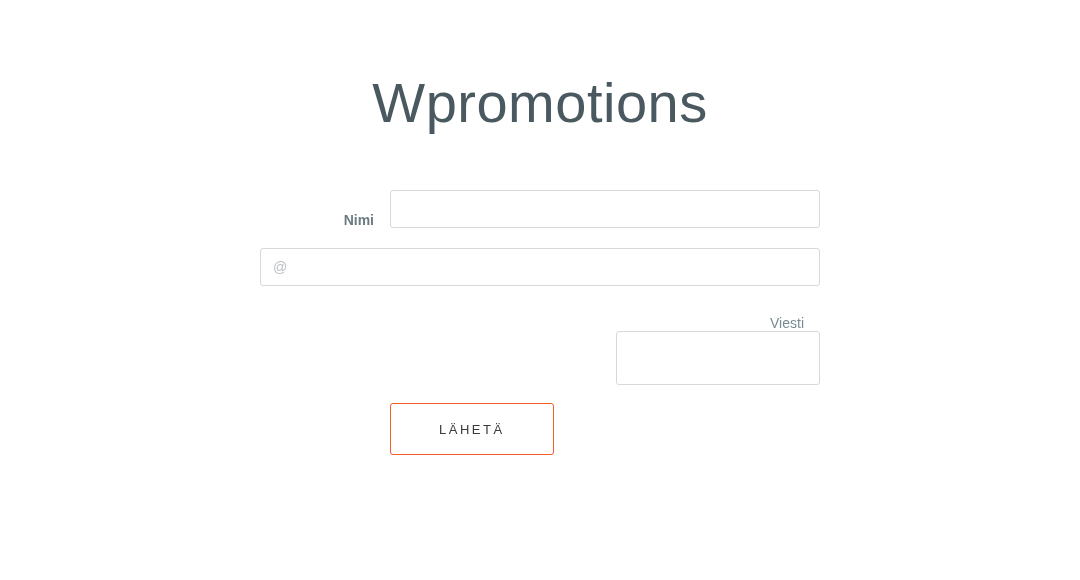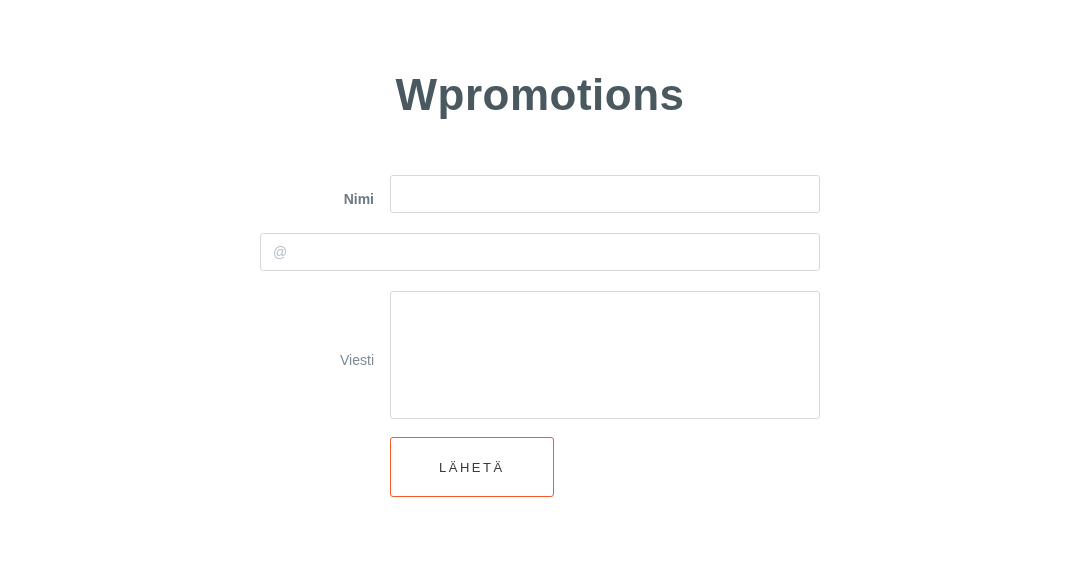--- a/index.html
+++ b/index.html
@@ -11,36 +11,37 @@
       width: 1080px;
       height: 580px;
       background: #ffffff;
       font-family: 'Helvetica Neue', Arial, sans-serif;
       display: flex;
       flex-direction: column;
       align-items: center;
       padding-top: 70px;
     }
     .page-title {
-      font-size: 44px;
-      font-weight: 700;
+      font-size: 56px;
+      font-weight: 400;
       color: #4a5860;
       letter-spacing: 0.5px;
       margin-bottom: 55px;
     }
     .form {
       width: 560px;
     }
     .form-row {
       display: flex;
-      align-items: center;
+      align-items: flex-end;
       margin-bottom: 20px;
     }
     .form-row.textarea-row {
       margin-bottom: 18px;
+      flex-direction: column;
     }
     .form-label {
       width: 130px;
       text-align: right;
       padding-right: 16px;
       padding-top: 9px;
       font-size: 14px;
       color: #7a8a94;
     }
     .form-label.required {
@@ -70,21 +71,21 @@
       color: #333;
       background: #fff;
       resize: none;
       font-family: inherit;
     }
     .button-row {
       display: flex;
       padding-left: 130px;
     }
     .submit-button {
-      height: 60px;
+      height: 52px;
       padding: 0 48px;
       background: #ffffff;
       border: 1.5px solid #f45a2a;
       border-radius: 3px;
       color: #3a3a3a;
       font-size: 13px;
       font-weight: 500;
       letter-spacing: 2.5px;
       cursor: pointer;
       text-transform: uppercase;

